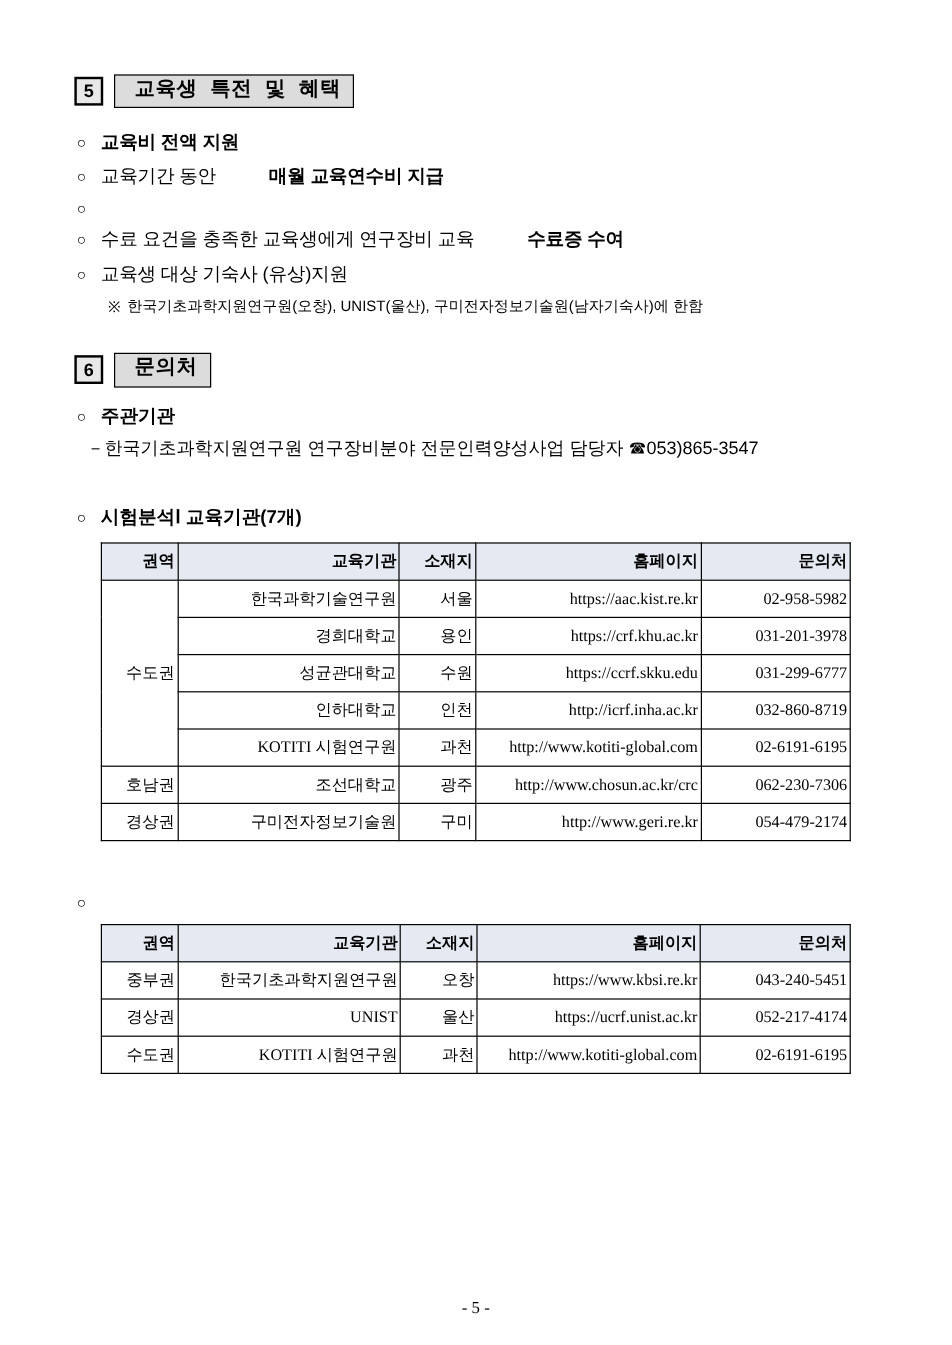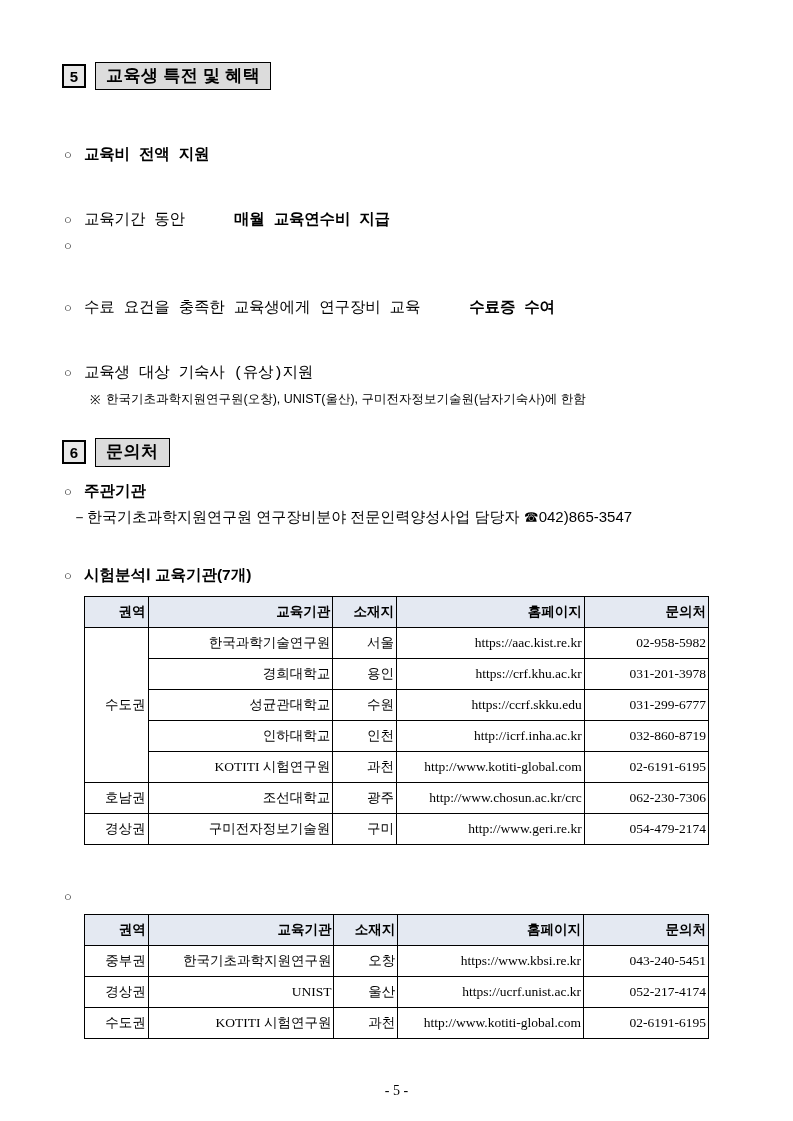--- a/index.html
+++ b/index.html
@@ -40,22 +40,22 @@
     display: flex;
     align-items: center;
     justify-content: center;
     line-height: 1;
     box-sizing: border-box;
   }
   .sec-title {
     margin-left: 9px;
     border: 1.5px solid #000;
     background: #dcdcdc;
-    padding: 2px 10px 3px 10px;
-    font-family: Liberation Serif, serif;
+    padding: 2px 10px 3px 16px;
+    font-family: Liberation Mono, monospace;
     font-weight: bold;
     font-size: 17px;
     letter-spacing: 0.5px;
     line-height: 1.25;
     box-sizing: border-box;
   }
 
   
   .bullets {
     margin-top: 18px;
@@ -69,23 +69,22 @@
   }
   .bullet-mark {
     width: 22px;
     flex: 0 0 22px;
     font-size: 13px;
     font-family: "Liberation Sans", sans-serif;
     padding-left: 2px;
     box-sizing: border-box;
   }
   .bullet-text {
-    font-family: Liberation Mono, monospace;
+    font-family: Liberation Sans, sans-serif;
     letter-spacing: -0.2px;
-    margin-top: 36px;
   }
   .bullet-text.bold {
     font-weight: bold;
   }
   .bullet-text .b {
     font-weight: bold;
     padding-left: 40px;
   }
   .note-row {
     display: flex;
@@ -206,21 +205,21 @@
     <div class="sec-num">6</div>
     <div class="sec-title">문의처</div>
   </div>
 
   <div class="sub-head">
     <span class="bullet-mark">○</span>
     <span>주관기관</span>
   </div>
   <div class="dash-row">
     <span class="dash-mark">－</span>
-    <span>한국기초과학지원연구원 연구장비분야 전문인력양성사업 담당자 ☎042)865-3547</span>
+    <span>한국기초과학지원연구원 연구장비분야 전문인력양성사업 담당자 ☎053)865-3547</span>
   </div>
 
   <div class="spacer-24"></div>
 
   <div class="sub-head">
     <span class="bullet-mark">○</span>
     <span>시험분석Ⅰ 교육기관(7개)</span>
   </div>
 
   <table class="tbl">

